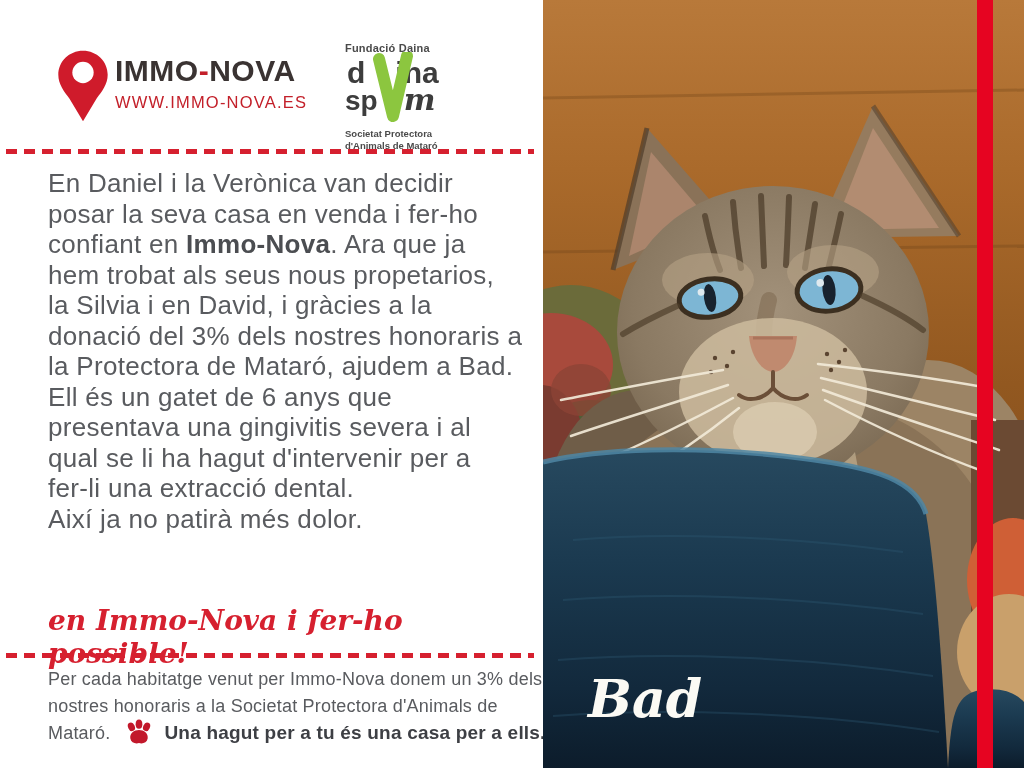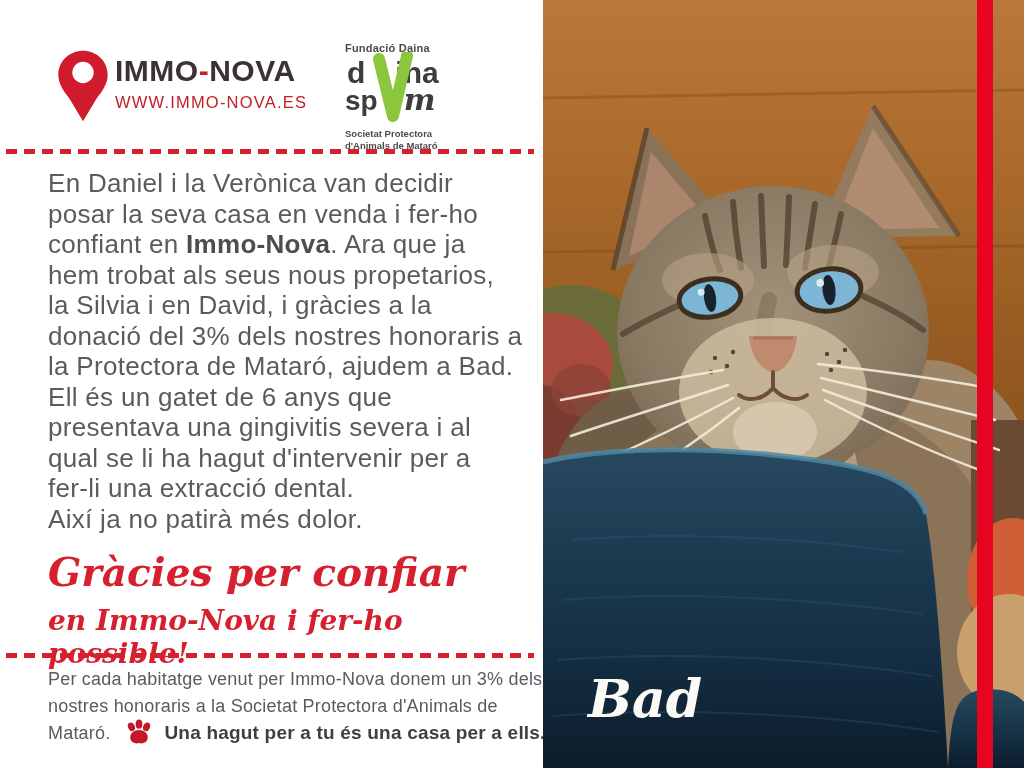--- a/index.html
+++ b/index.html
@@ -107,21 +107,20 @@
 hem trobat als seus nous propetarios,
 la Silvia i en David, i gràcies a la
 donació del 3% dels nostres honoraris a
 la Protectora de Mataró, ajudem a Bad.
 Ell és un gatet de 6 anys que
 presentava una gingivitis severa i al
 qual se li ha hagut d'intervenir per a
 fer-li una extracció dental.
 Així ja no patirà més dolor.</span></p>
 
-    <div class="thanks-1">Gràcies per confiar</div>
     <div class="thanks-2">en Immo-Nova i fer-ho possible!</div>
 
     <div class="dashed dashed-bottom"></div>
 
     <p class="footer"><span>Per cada habitatge venut per Immo-Nova donem un 3% dels
 nostres honoraris a la Societat Protectora d'Animals de
 Mataró.</span><svg class="paw" viewBox="0 0 26 24">
           <ellipse cx="6" cy="7.2" rx="3.1" ry="4.1" fill="#c2182b" transform="rotate(-24 6 7.2)"></ellipse>
           <ellipse cx="13" cy="4.8" rx="3.1" ry="4.3" fill="#c2182b"></ellipse>
           <ellipse cx="20" cy="7.2" rx="3.1" ry="4.1" fill="#c2182b" transform="rotate(24 20 7.2)"></ellipse>

